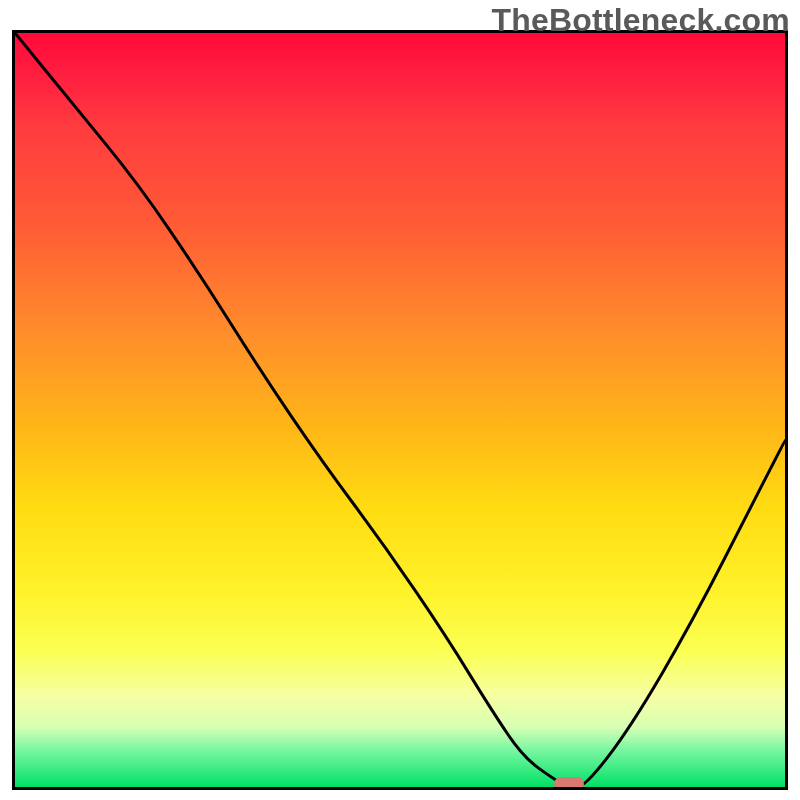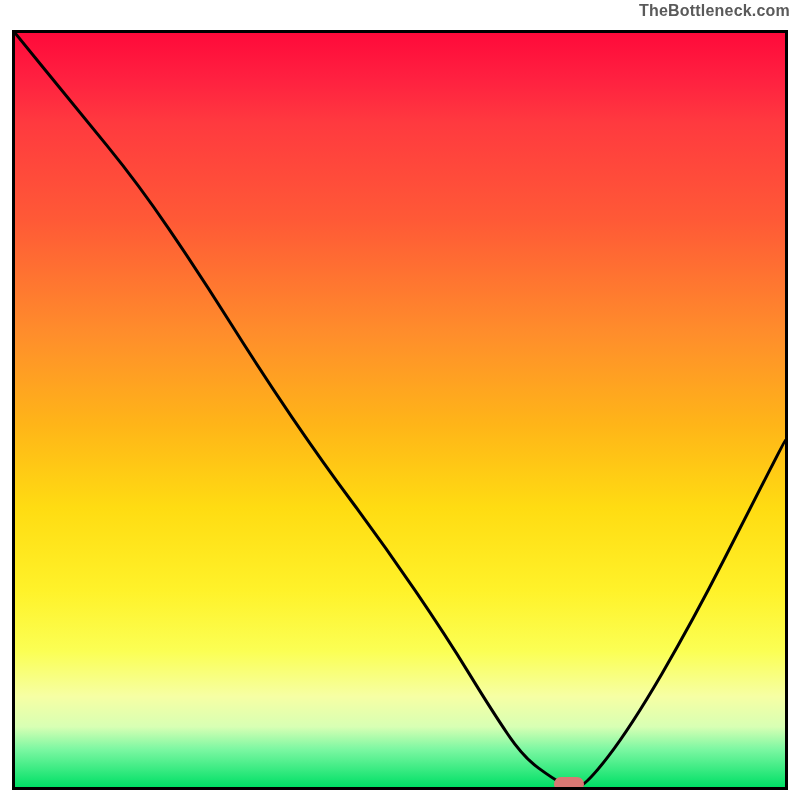--- a/index.html
+++ b/index.html
@@ -13,21 +13,21 @@
   }
   .chart-wrap {
     position: relative;
     width: 800px;
     height: 800px;
   }
   .watermark {
     position: absolute;
     top: 2px;
     right: 10px;
-    font-size: 16px;
+    font-size: 32px;
     font-weight: 600;
     color: #5a5a5a;
     letter-spacing: 0.2px;
     z-index: 5;
   }
   .plot-frame {
     position: absolute;
     left: 12px;
     top: 30px;
     width: 776px;

